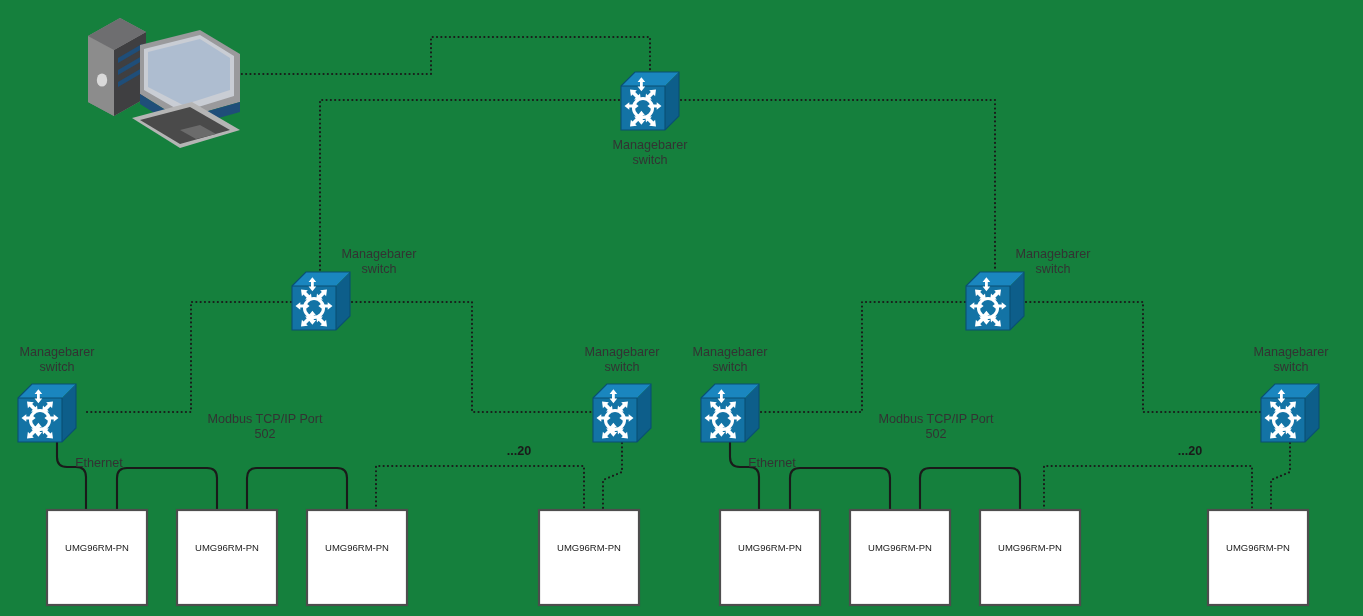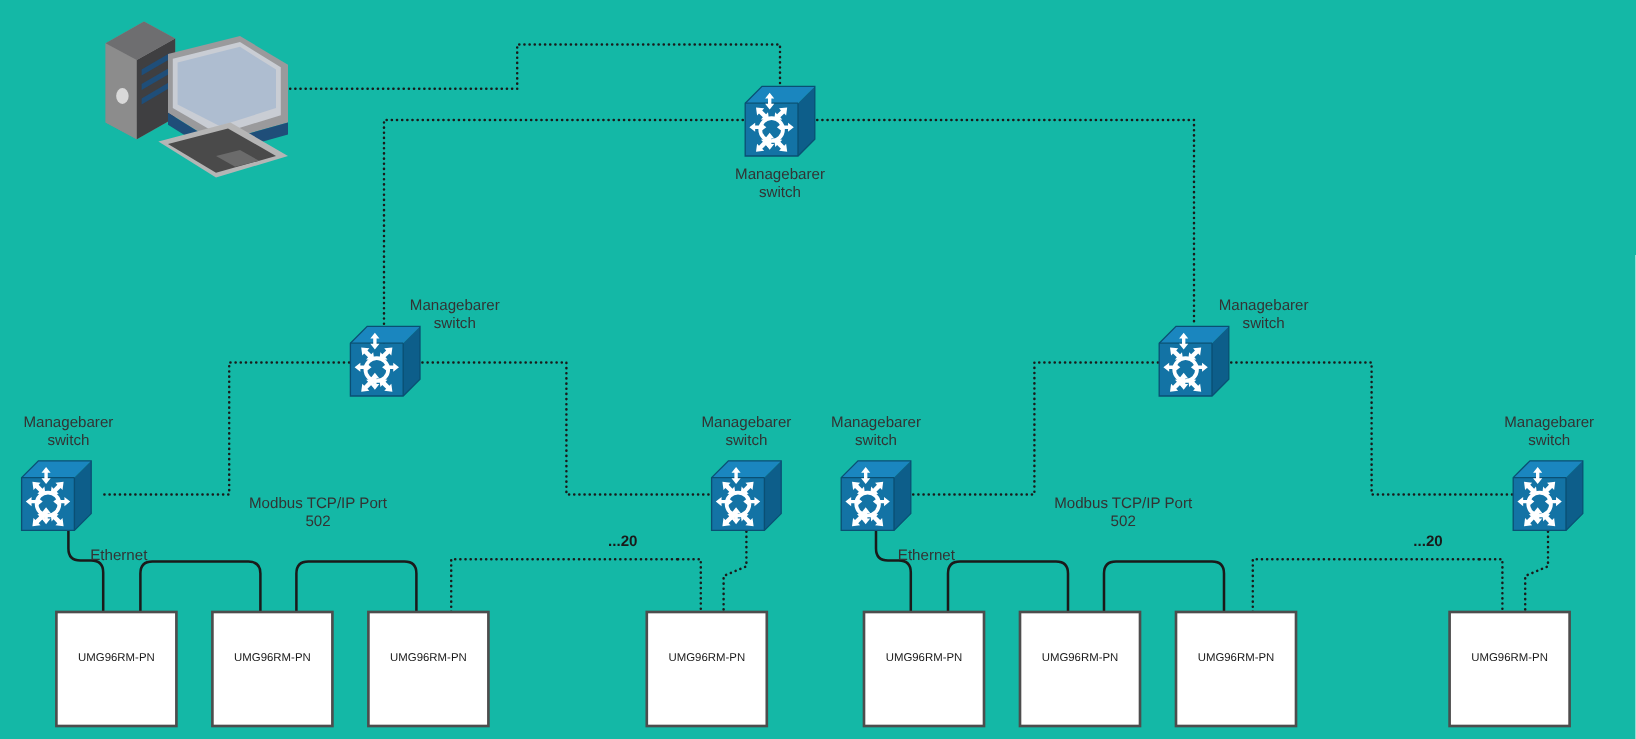--- a/index.html
+++ b/index.html
@@ -4,21 +4,21 @@
 <style>
   html, body {
     margin: 0;
     padding: 0;
     background: #ffffff;
   }
   #diagram-root {
     position: relative;
     width: 1363px;
     height: 616px;
-    background: #14b8a6;
+    background: #15803d;
     font-family: "Liberation Sans", sans-serif;
     overflow: hidden;
   }
   #net-svg {
     position: absolute;
     top: 0;
     left: 0;
     width: 1363px;
     height: 616px;
   }

